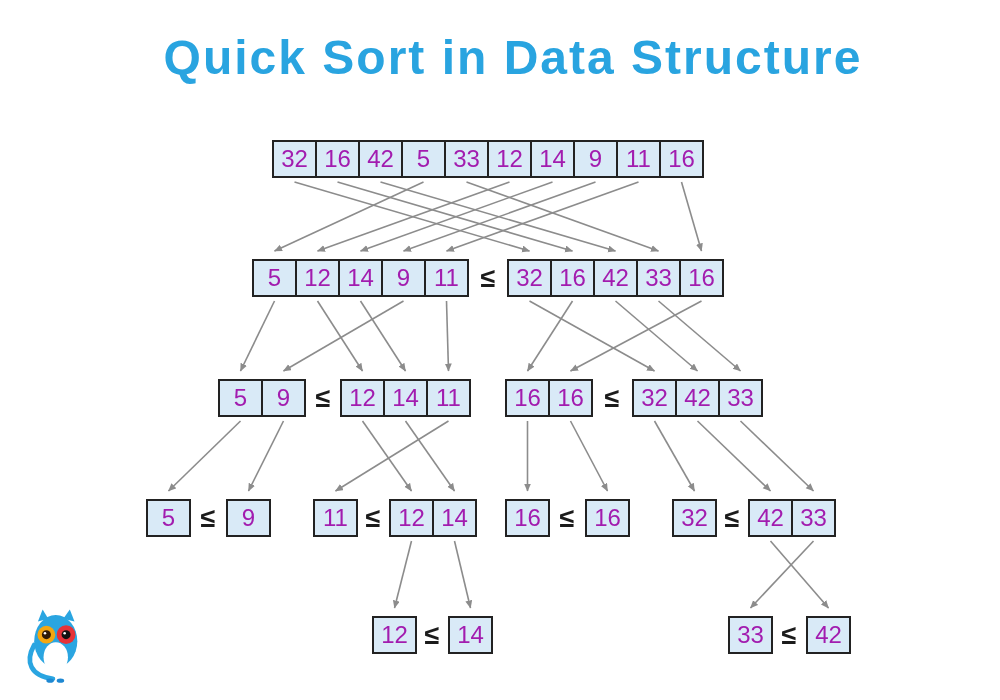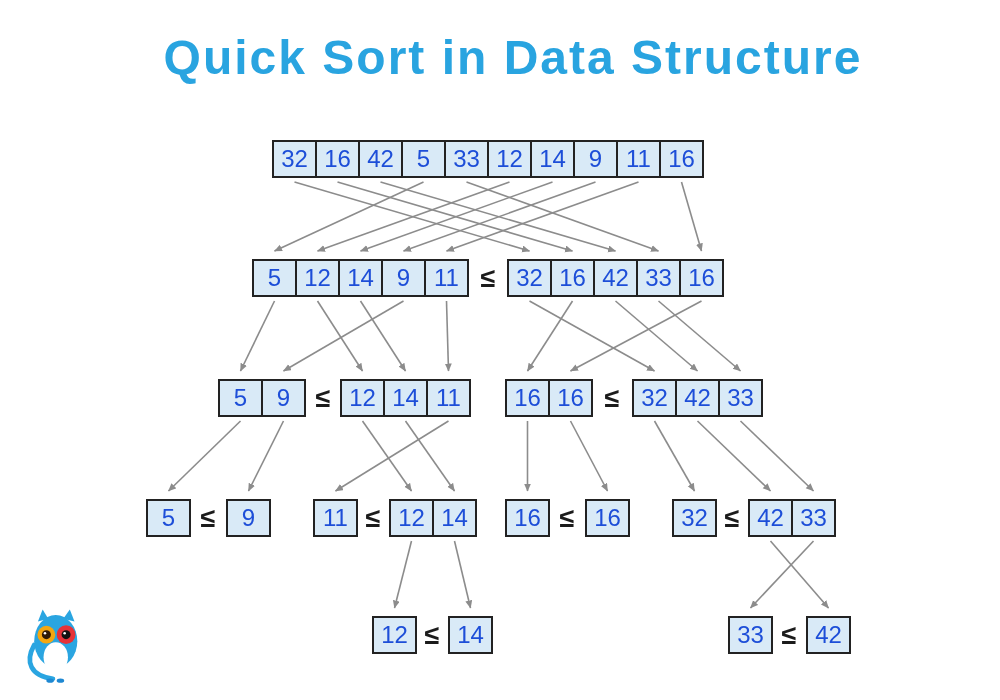--- a/index.html
+++ b/index.html
@@ -11,21 +11,21 @@
     position:absolute;top:30px;left:13px;width:1000px;text-align:center;
     font-size:48px;font-weight:600;letter-spacing:2px;
     color:var(--title-color,#29A4E0);
   }
   #arrow-layer{position:absolute;left:0;top:0;z-index:0;pointer-events:none;}
   .group{position:absolute;display:flex;z-index:1;}
   .cell{
     box-sizing:border-box;flex:0 0 45px;width:45px;height:38px;margin-left:-2px;
     background:var(--cell-fill,#D9EAF7);border:2px solid var(--cell-border,#222222);
     display:flex;align-items:center;justify-content:center;
-    font-size:24px;color:#1d4ed8;
+    font-size:24px;color:#a21caf;
   }
   .cell:first-child{margin-left:0;}
   .leq{
     position:absolute;width:30px;height:38px;z-index:1;
     display:flex;align-items:center;justify-content:center;
     font-size:27px;font-weight:600;color:#1b1b1b;
   }
   .logo{position:absolute;left:22px;top:604px;z-index:1;}
 </style>
 </head>

